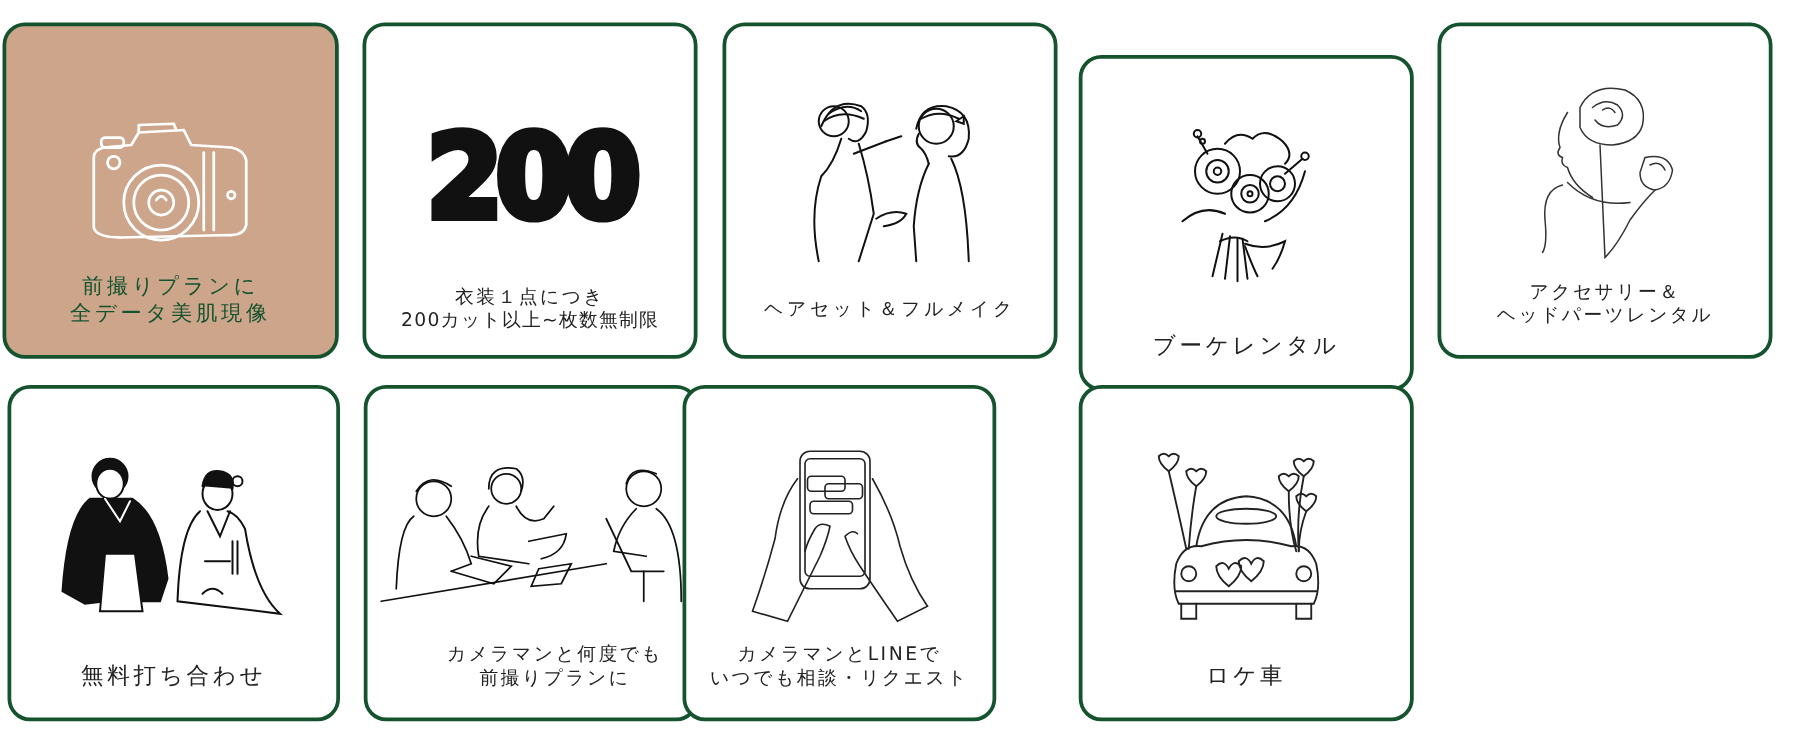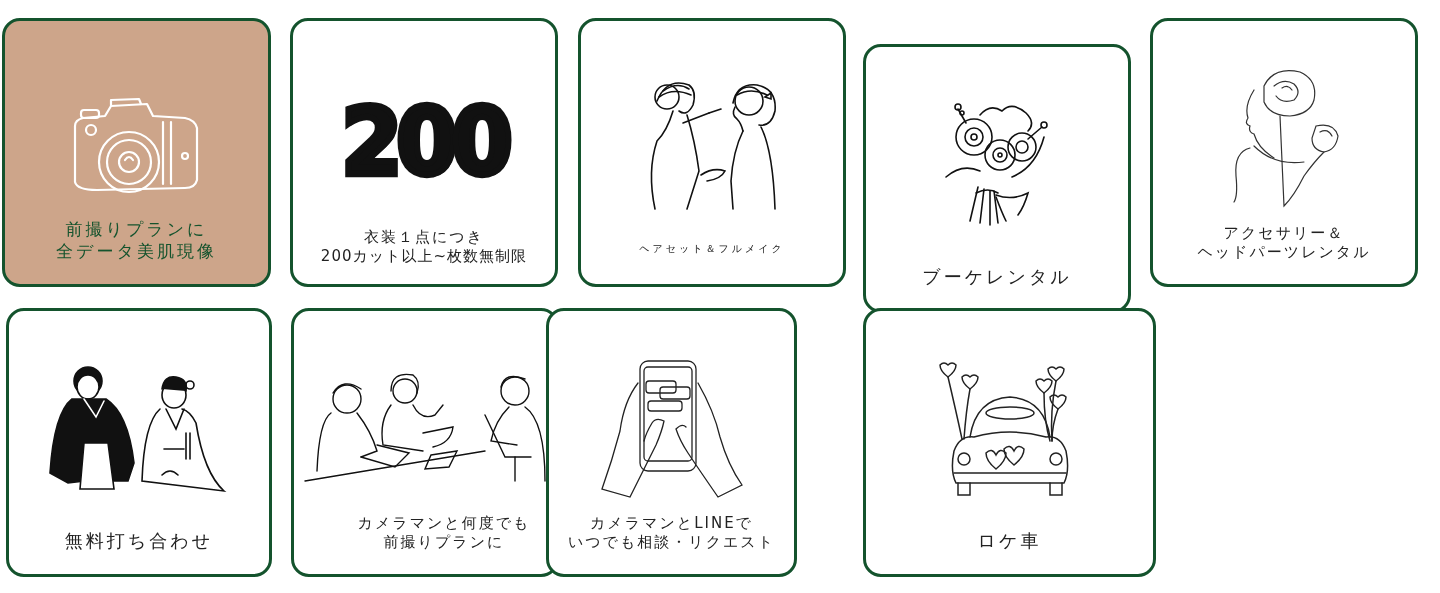--- a/index.html
+++ b/index.html
@@ -69,21 +69,21 @@
         <path d="M64 104 Q76 96 88 100 Q84 108 70 110"></path>
         <circle cx="112" cy="30" r="14"></circle>
         <path d="M96 32 Q100 12 120 14 Q140 18 138 40 Q134 56 122 54"></path>
         <path d="M100 24 Q114 16 130 24"></path>
           <path d="M128 26 l6 -4 l0 6 z"></path>
         <path d="M98 36 Q94 44 100 48 Q104 52 106 60"></path>
         <path d="M106 60 Q96 80 94 110 L96 138"></path>
         <path d="M124 56 Q136 80 138 138"></path>
       </svg>
     </div>
-    <div class="label big" style="font-size:10px;bottom:26px;font-family:Liberation Serif, serif;">
+    <div class="label big" style="font-size:15px;bottom:26px;font-family:Liberation Serif, serif;">
       <span>ヘアセット＆フルメイク</span>
     </div>
   </div>
 
   <div class="card" style="left:863px;top:18px;width:268px;height:269px;margin-top:26px;">
     <div class="illus">
       <svg width="130" height="140" viewBox="0 0 130 140" fill="none" stroke="#111" stroke-width="1.6" stroke-linecap="round">
         <circle cx="42" cy="40" r="18"></circle>
           <circle cx="42" cy="40" r="9"></circle>
           <circle cx="42" cy="40" r="3"></circle>
@@ -194,21 +194,21 @@
         <path d="M36 22 Q22 40 18 70 Q10 100 0 128 L28 136 Q46 100 54 84 Q60 70 62 60 Q54 56 50 62 Q44 72 42 80"></path>
         <path d="M96 22 Q112 50 118 76 Q126 104 140 124 L116 136 Q98 110 86 92 Q78 80 74 68 Q80 62 84 66"></path>
       </svg>
     </div>
     <div class="label" style="bottom:22px;">
       <span>カメラマンとLINEで</span>
       <span>いつでも相談・リクエスト</span>
     </div>
   </div>
 
-  <div class="card" style="left:863px;top:308px;width:293px;height:269px;">
+  <div class="card" style="left:863px;top:308px;width:268px;height:269px;">
     <div class="illus">
       <svg width="140" height="140" viewBox="0 0 140 140" fill="none" stroke="#222" stroke-width="1.5" stroke-linecap="round">
         <path d="M8 4 Q4 0 0 4 Q0 10 8 16 Q16 10 16 4 Q12 0 8 4 Z"></path>
         <path d="M30 16 Q26 12 22 16 Q22 22 30 28 Q38 22 38 16 Q34 12 30 16 Z"></path>
         <path d="M116 8 Q112 4 108 8 Q108 14 116 20 Q124 14 124 8 Q120 4 116 8 Z"></path>
         <path d="M104 20 Q100 16 96 20 Q96 26 104 32 Q112 26 112 20 Q108 16 104 20 Z"></path>
         <path d="M118 36 Q114 32 110 36 Q110 42 118 48 Q126 42 126 36 Q122 32 118 36 Z"></path>
         <path d="M8 16 Q16 50 22 78"></path>
           <path d="M30 28 Q26 50 24 78"></path>
         <path d="M104 32 Q104 60 110 80"></path>

